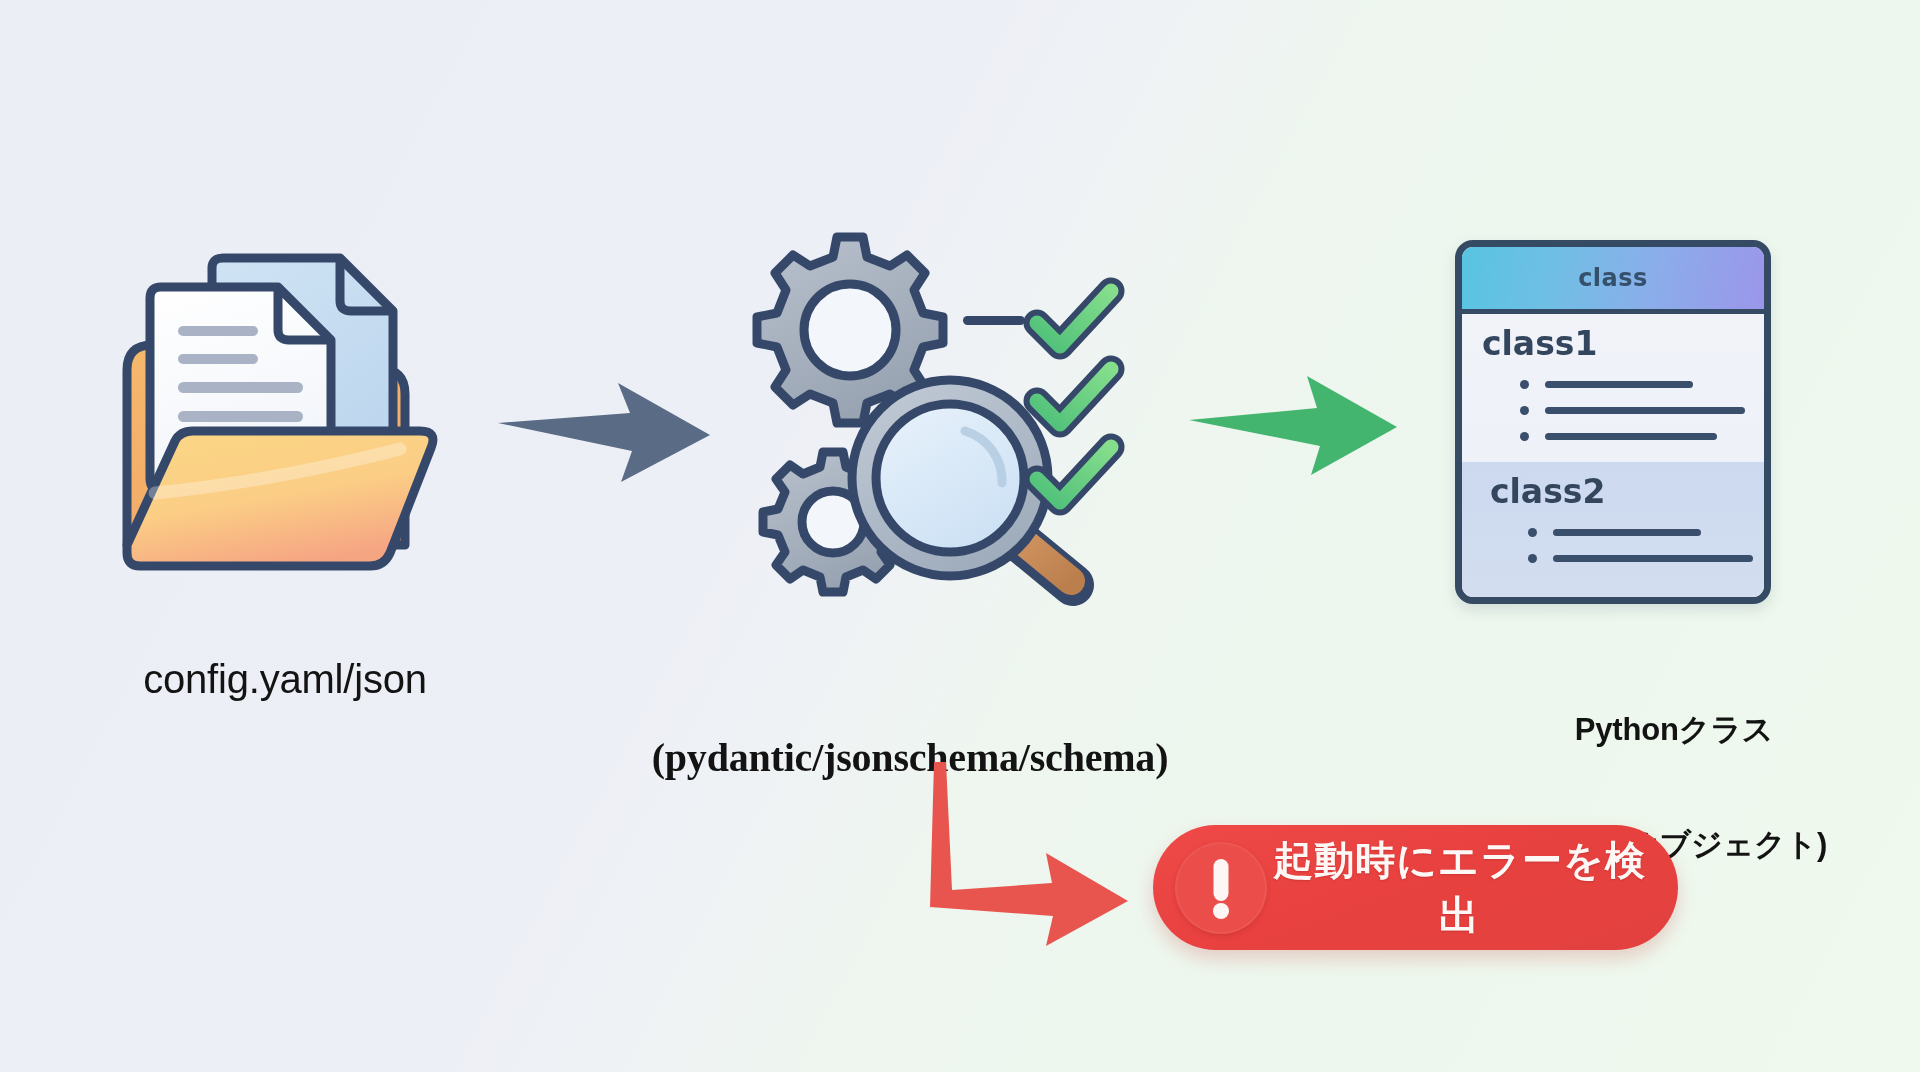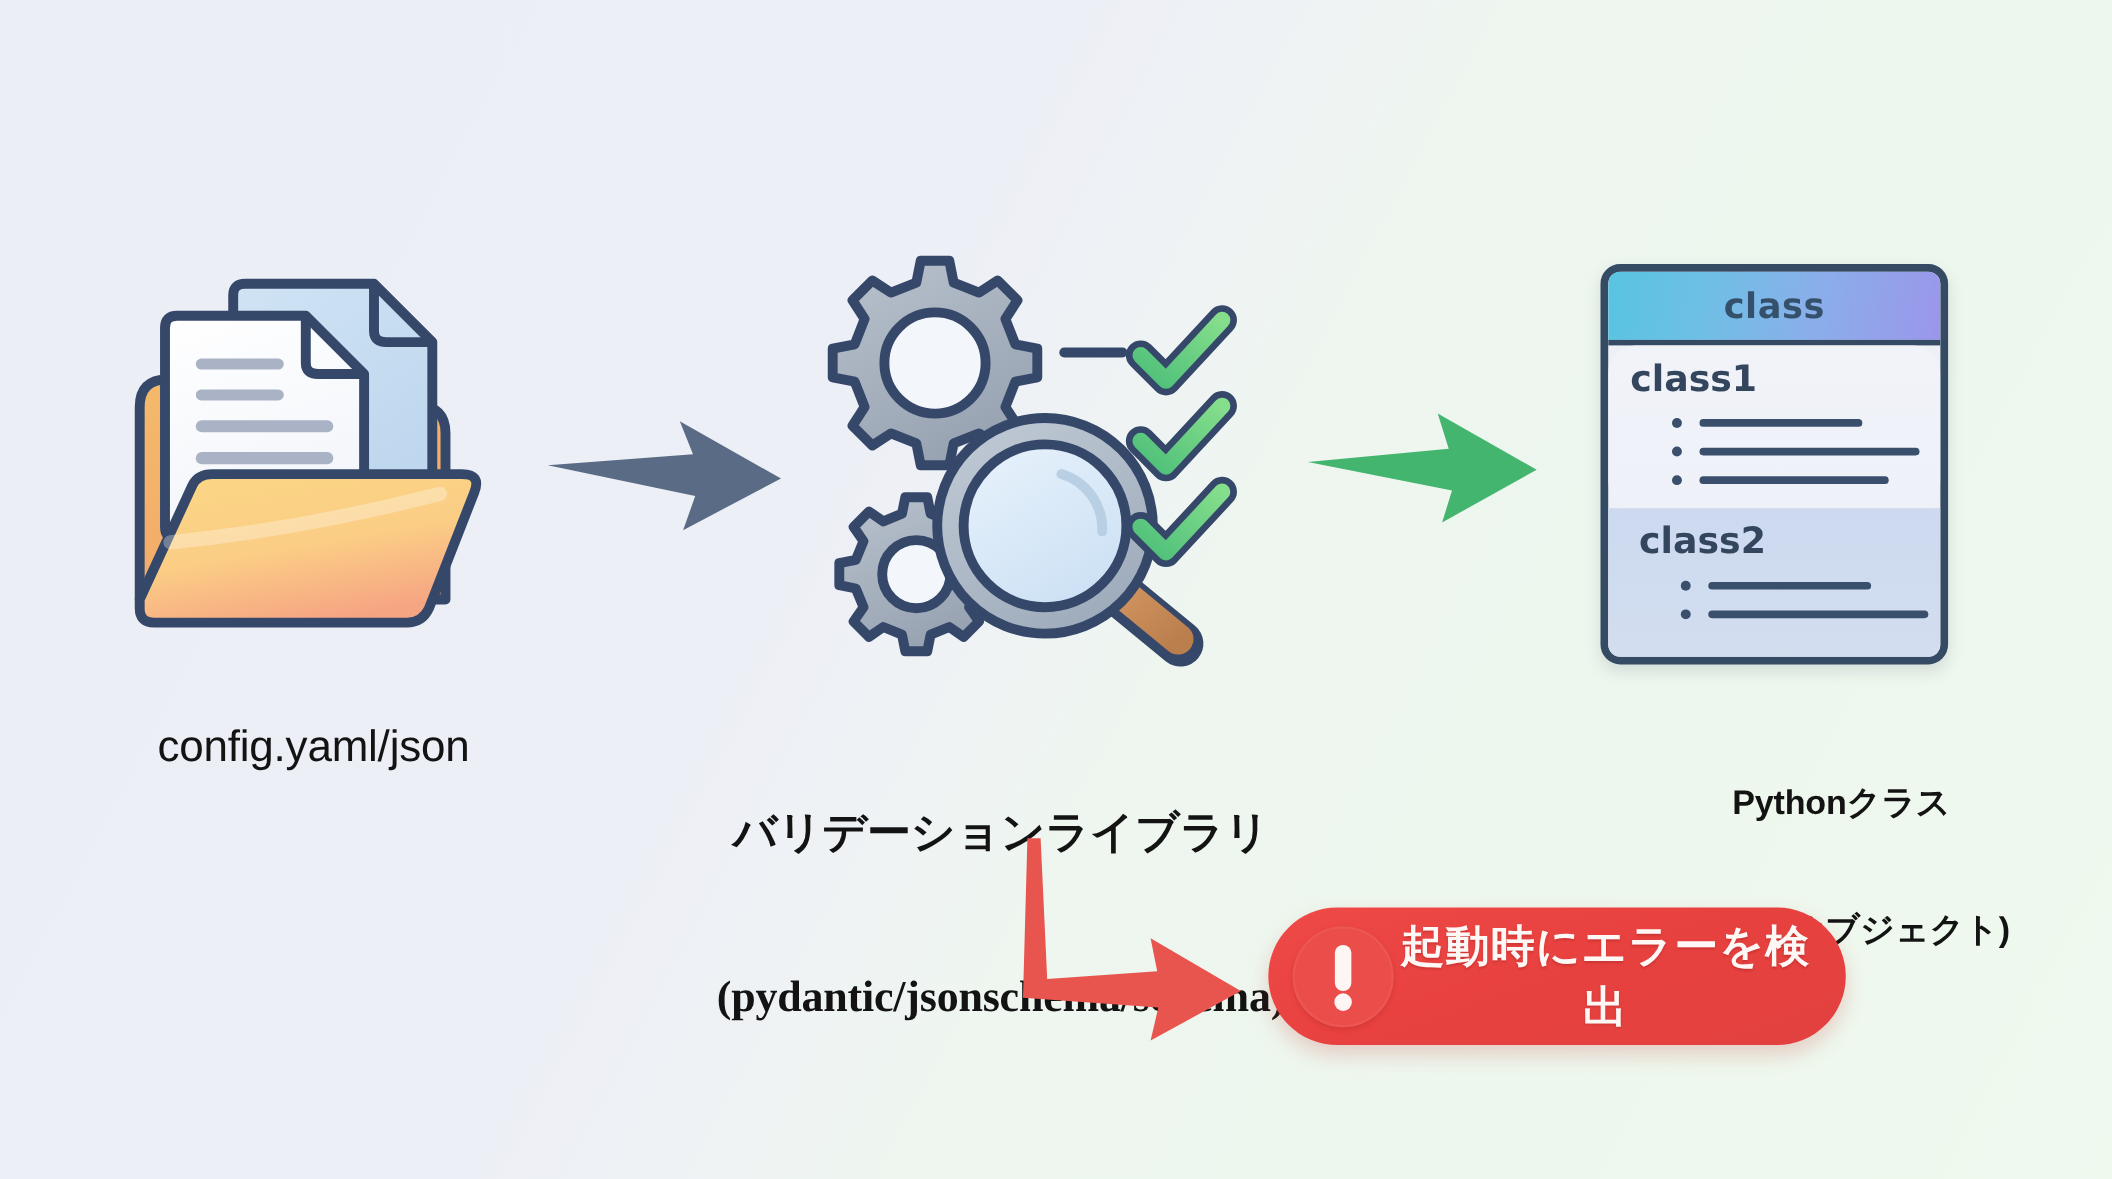--- a/index.html
+++ b/index.html
@@ -81,33 +81,32 @@
     box-shadow: 0 6px 14px rgba(40,60,90,0.13);
   }
   #class-card-header {
     height: 62px;
     background: linear-gradient(100deg, #58c4e2 0%, #6fbfe5 30%, #8aaeea 62%, #9b96ea 100%);
     border-bottom: 5px solid #354a63;
     display: flex;
     align-items: center;
     justify-content: center;
     color: #35506b;
-    font-size: 32px;
+    font-size: 24px;
     font-weight: 600;
     font-family: "DejaVu Sans", sans-serif;
     letter-spacing: 0.5px;
   }
   .class-section {
     padding: 10px 0 10px 20px;
     box-sizing: border-box;
   }
   #class-section-1 {
     height: 148px;
     background: linear-gradient(180deg, #f1f3f9 0%, #eef1f8 100%);
-    border-radius: 25px;
   }
   #class-section-2 {
     height: 143px;
     background: linear-gradient(180deg, #ccd9ef 0%, #d3deef 100%);
     padding-left: 28px;
   }
   .class-title {
     font-size: 33px;
     font-weight: 600;
     color: #33465e;
@@ -307,21 +306,20 @@
         <path d="M 282 176 L 305 199 L 356 144" fill="none" stroke="url(#gCheck)" stroke-width="15" stroke-linecap="round" stroke-linejoin="round"></path>
       </g>
       <g>
         <path d="M 282 254 L 305 277 L 356 222" fill="none" stroke="#36486a" stroke-width="27" stroke-linecap="round" stroke-linejoin="round"></path>
         <path d="M 282 254 L 305 277 L 356 222" fill="none" stroke="url(#gCheck)" stroke-width="15" stroke-linecap="round" stroke-linejoin="round"></path>
       </g>
     </svg>
   </div>
 
   <div class="label" id="label-validator">
-    <div class="line1">バリデーションライブラリ</div>
     <div class="line2">(pydantic/jsonschema/schema)</div>
   </div>
 
   <div class="node" style="left:1185px; top:372px; width:230px; height:130px;">
     <svg width="230" height="130" viewBox="0 0 230 130">
       <path d="M 4 48 L 132 36 L 122 4 L 212 55 L 126 103 L 135 74 Z" fill="#43b56f"></path>
     </svg>
   </div>
 
   <div class="node" id="class-card">

